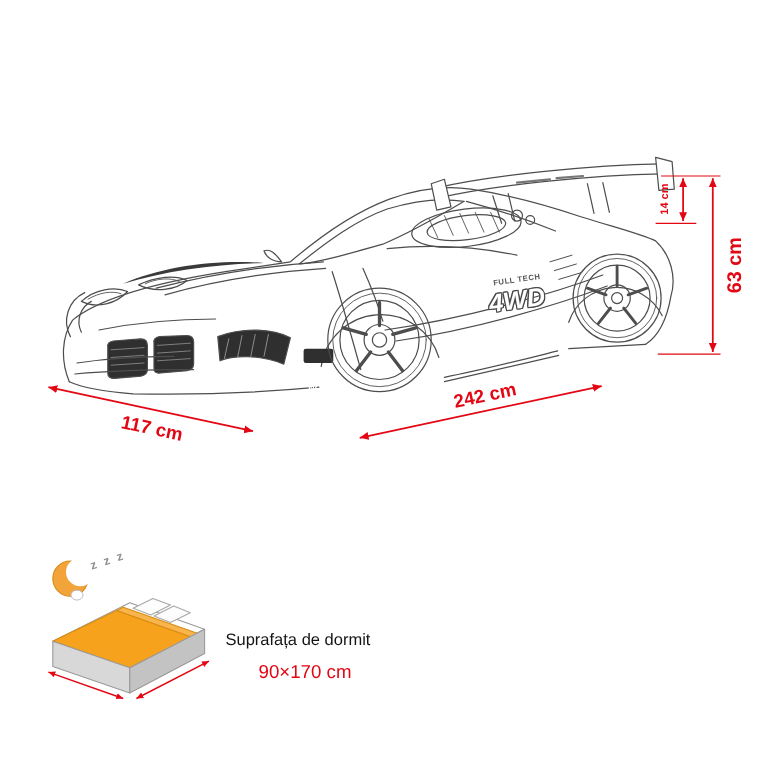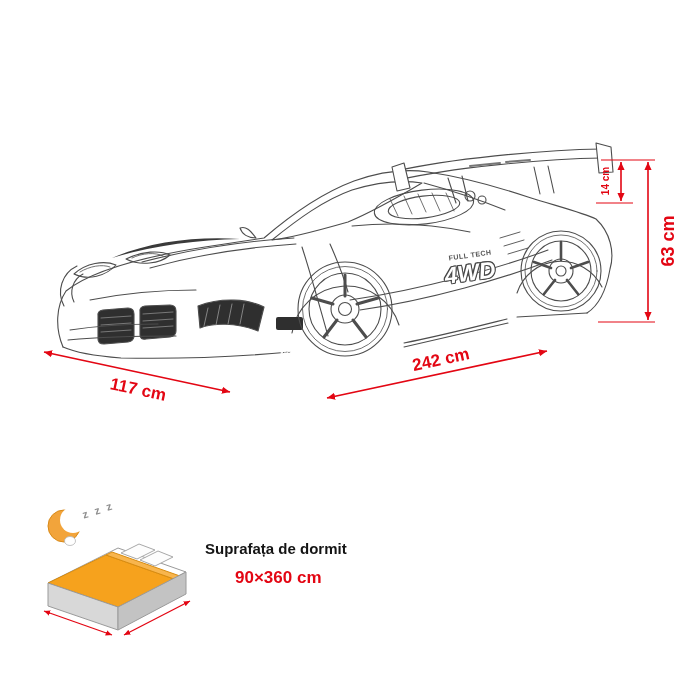--- a/index.html
+++ b/index.html
@@ -26,21 +26,21 @@
     left:470px; top:273px; font-size:23px; font-style:italic; font-weight:900; color:#fff;
     transform:translate(-50%,-50%) rotate(-8deg);
     text-shadow:1px 0 #4a4a4a,-1px 0 #4a4a4a,0 1px #4a4a4a,0 -1px #4a4a4a,
                 1px 1px #4a4a4a,-1px -1px #4a4a4a,1px -1px #4a4a4a,-1px 1px #4a4a4a;
   }
   .lbl-nos { left:289px; top:324px; font-size:8px; color:#fff;margin-top:29px; }
   .lbl-zzz {
     left:98px; top:510px; font-size:11px; color:#8f8f8f; letter-spacing:2px;
     transform:translate(-50%,-50%) rotate(-18deg);
   }
-  .text-abs { position:absolute; white-space:nowrap; font-weight:bold; }
+  .text-abs { position:absolute; white-space:nowrap; font-weight:normal;margin-top:33px; }
   .sleep-label { left:205px; top:540px; font-size:15px; color:#141414; }
   .sleep-value { left:235px; top:568px; font-size:17px; color:#e30613; }
 </style>
 </head>
 <body>
 
 <div class="canvas">
 
   <svg class="scene" viewBox="0 0 700 700" xmlns="http://www.w3.org/2000/svg">
     <defs>
@@ -186,15 +186,15 @@
   <div class="lbl dim lbl-63">63 cm</div>
   <div class="lbl dim lbl-242">242 cm</div>
   <div class="lbl dim lbl-117">117 cm</div>
 
   <div class="lbl lbl-fulltech">FULL TECH</div>
   <div class="lbl lbl-4wd">4WD</div>
   <div class="lbl lbl-nos">NOS</div>
 
   <div class="lbl lbl-zzz">z z z</div>
   <div class="text-abs sleep-label">Suprafața de dormit</div>
-  <div class="text-abs sleep-value">90×360 cm</div>
+  <div class="text-abs sleep-value">90×170 cm</div>
 
 </div>
 
 </body></html>

